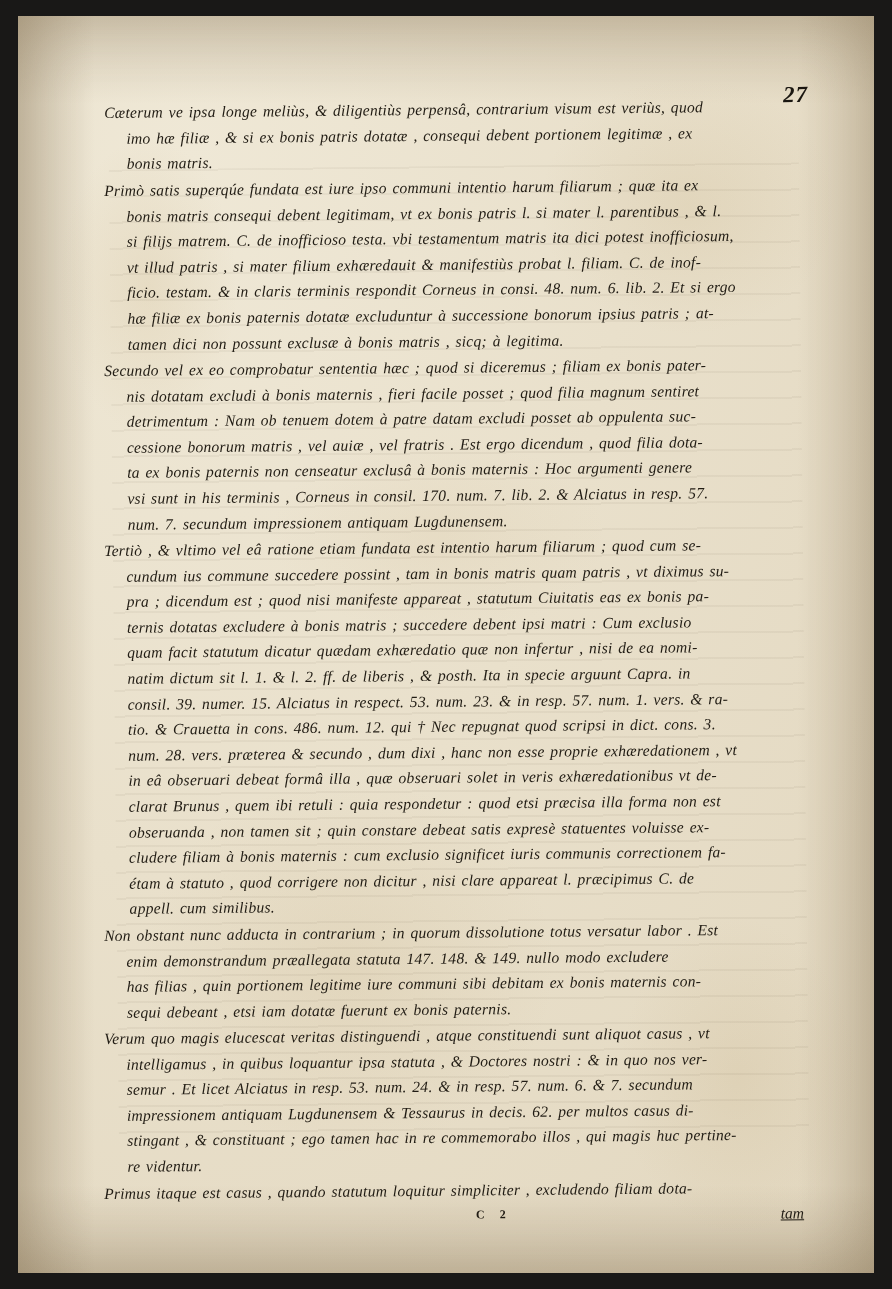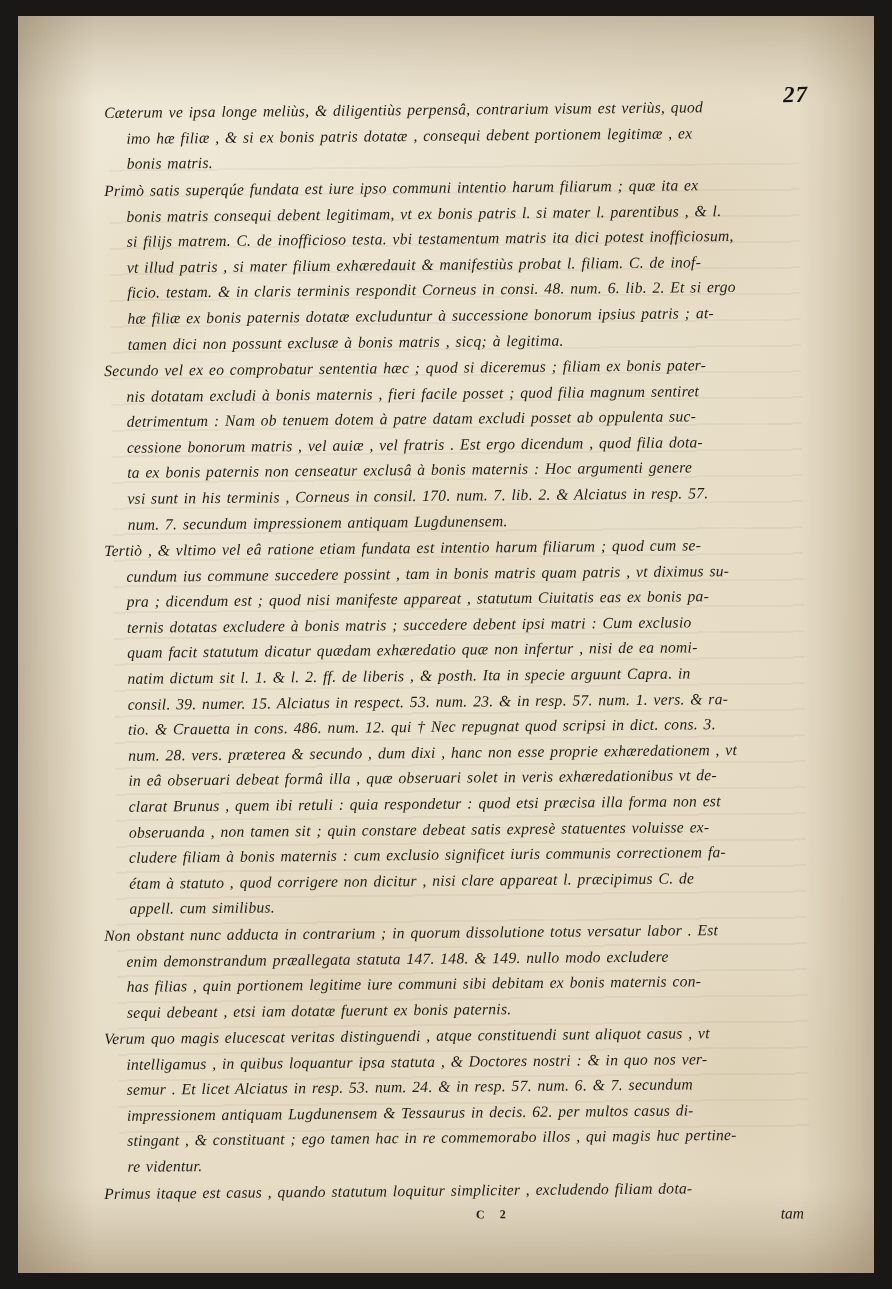--- a/index.html
+++ b/index.html
@@ -124,20 +124,21 @@
     letter-spacing: 6px;
   }
   .catchword {
     position: absolute;
     right: 0;
     top: 0;
     font-family: "Liberation Serif", serif;
     font-style: italic;
     font-size: 15.6px;
     color: #211c14;
+    text-decoration: underline;
   }
 
   
   .bleed {
     position: absolute;
     left: 96px;
     top: 150px;
     width: 690px;
     height: 980px;
     opacity: 0.055;

